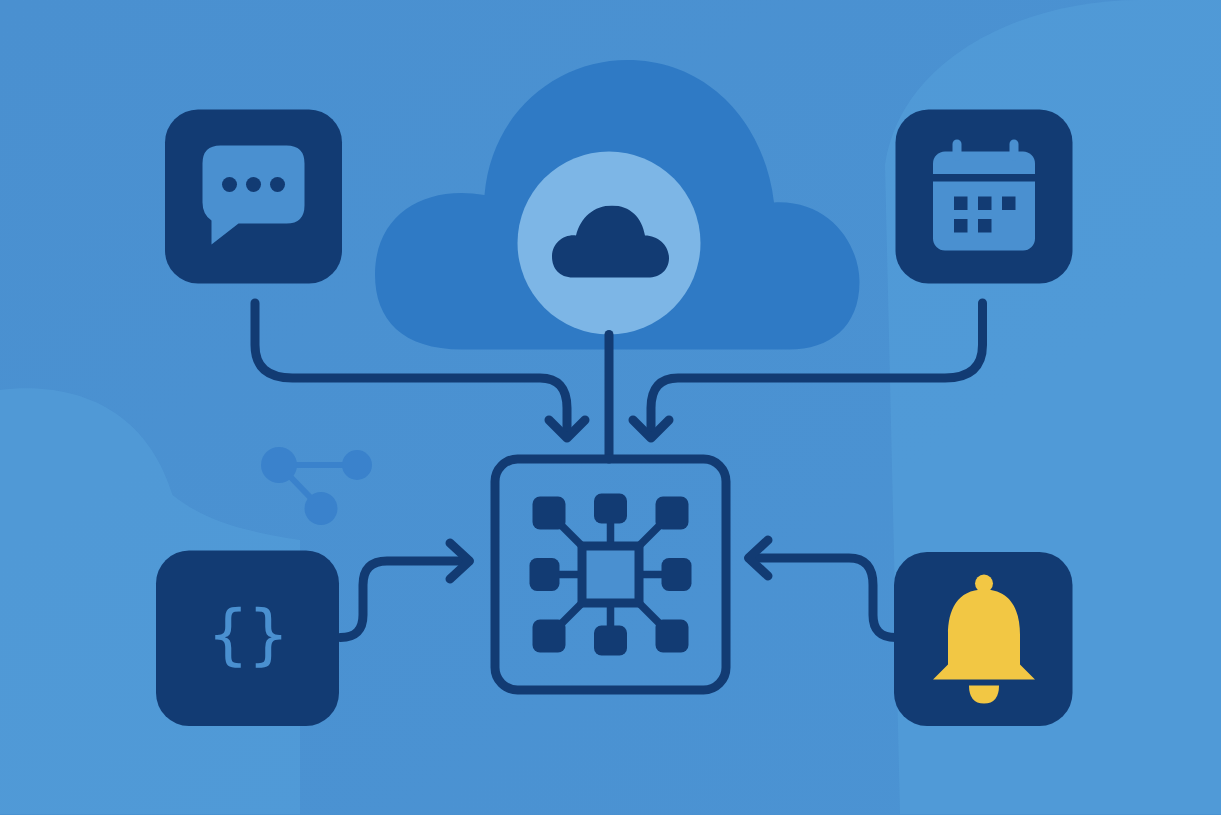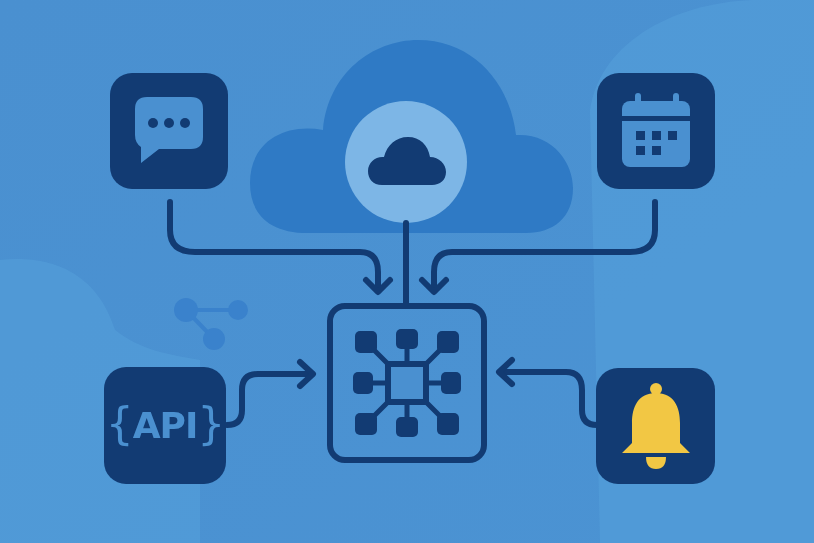--- a/index.html
+++ b/index.html
@@ -97,21 +97,20 @@
       <rect x="36" y="40" width="9" height="9" fill="#123B73"></rect>
       <rect x="52" y="40" width="9" height="9" fill="#123B73"></rect>
       <rect x="20" y="55" width="9" height="9" fill="#123B73"></rect>
       <rect x="36" y="55" width="9" height="9" fill="#123B73"></rect>
     </svg>
   </div>
 
   <div class="tile" style="left:104px;top:367px;width:122px;height:117px;">
     <div class="api-text">
       <span class="brace">{</span>
-      <span>API</span>
       <span class="brace">}</span>
     </div>
   </div>
 
   <div class="tile" style="left:596px;top:368px;width:119px;height:116px;">
     <svg width="80" height="90" viewBox="0 0 80 90">
       <circle cx="40" cy="8" r="6" fill="#F2C744"></circle>
       <path d="M40 12 C22 12 16 26 16 42 L16 62 L6 72 L74 72 L64 62 L64 42 C64 26 58 12 40 12 Z" fill="#F2C744"></path>
       <path d="M30 76 L50 76 Q50 88 40 88 Q30 88 30 76 Z" fill="#F2C744"></path>
     </svg>

